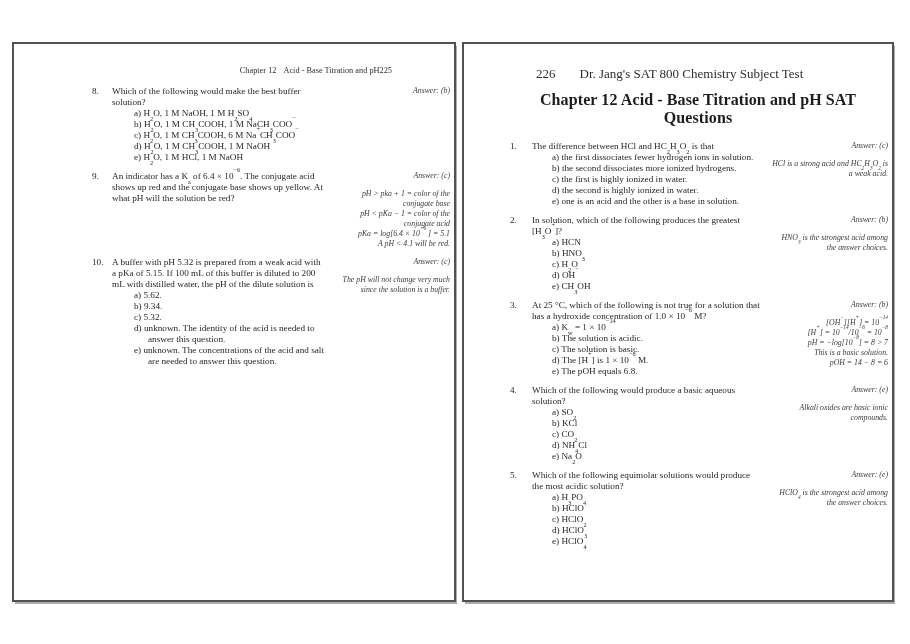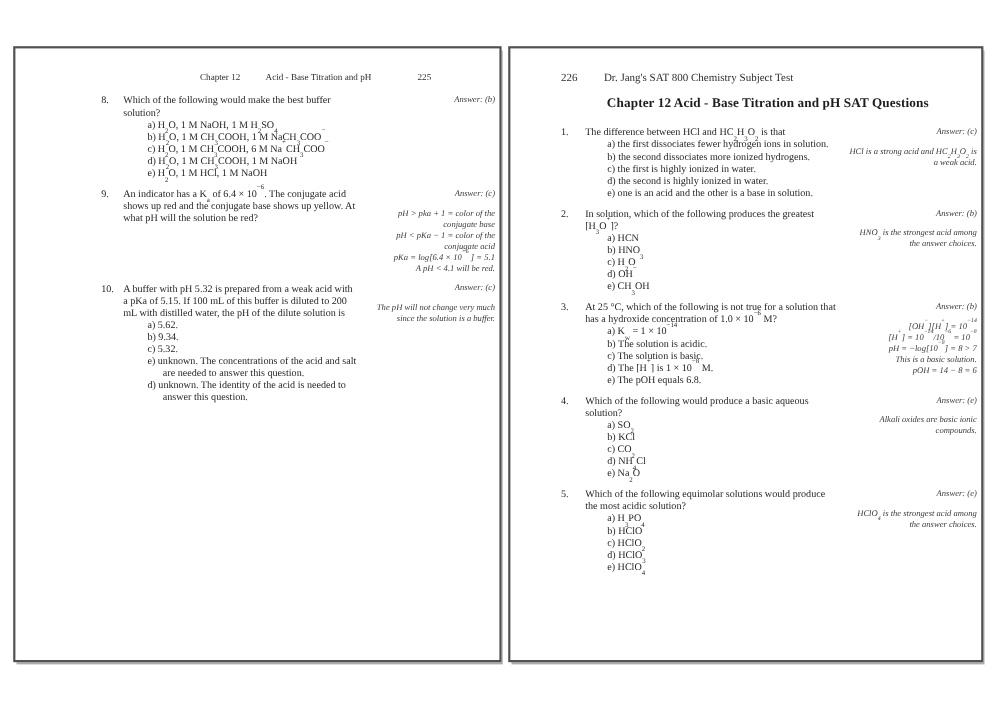--- a/index.html
+++ b/index.html
@@ -11,35 +11,35 @@
     border:2px solid #515151;
     box-shadow:2px 3px 0 -1px #ababab;
   }
   #left-page  { left:12px;  width:444px; }
   #right-page { left:462px; width:432px; }
 
   
   .lp-header {
     margin-top:22px; padding-right:62px;
     display:flex; justify-content:flex-end; align-items:baseline;
-    font-size:8.3px; color:#2e2e2e;gap:16px;
+    font-size:8.3px; color:#2e2e2e;
   }
   .lp-header .chap-label { margin-right:7px; }
-  .lp-header .pnum { margin-left:26px; }
+  .lp-header .pnum { }
 
   .rp-header {
-    margin-top:22px; padding-left:46px;
+    margin-top:22px; padding-left:72px;
     display:flex; align-items:baseline;
-    font-size:10px; color:#2e2e2e;
+    font-size:13px; color:#2e2e2e;
   }
   .rp-header .pnum { margin-right:24px; }
 
   .section-title {
     margin-top:9px; text-align:center;
-    font-size:12px; font-weight:bold; color:#1d1d1d;
+    font-size:16px; font-weight:bold; color:#1d1d1d;
     letter-spacing:.1px;
     padding-left:40px;
   }
 
   
   .questions { font-size:9.2px; line-height:11px; }
   #left-questions  { margin-top:11px; padding-left:78px; padding-right:6px; }
   #right-questions { margin-top:14px; padding-left:46px; padding-right:4px; }
 
   .question { display:flex; align-items:flex-start; margin-bottom:8px; }
@@ -118,22 +118,22 @@
   <div class="question">
     <div class="q-main">
       <div class="q-line">
         <span class="q-num">10.</span>
         <span class="q-text">A buffer with pH 5.32 is prepared from a weak acid with a pKa of 5.15. If 100 mL of this buffer is diluted to 200 mL with distilled water, the pH of the dilute solution is</span>
       </div>
       <div class="q-options">
             <div class="opt">a) 5.62.</div>
             <div class="opt">b) 9.34.</div>
             <div class="opt">c) 5.32.</div>
+            <div class="opt">d) unknown. The identity of the acid is needed to answer this question.</div>
             <div class="opt">e) unknown. The concentrations of the acid and salt are needed to answer this question.</div>
-            <div class="opt">d) unknown. The identity of the acid is needed to answer this question.</div>
           </div>
     </div>
     <div class="q-answer">
       <div class="answer-label">Answer: (c)</div>
       <div class="answer-expl">
             <div class="expl-line">The pH will not change very much since the solution is a buffer.</div>
           </div>
     </div>
   </div>
 </div>

